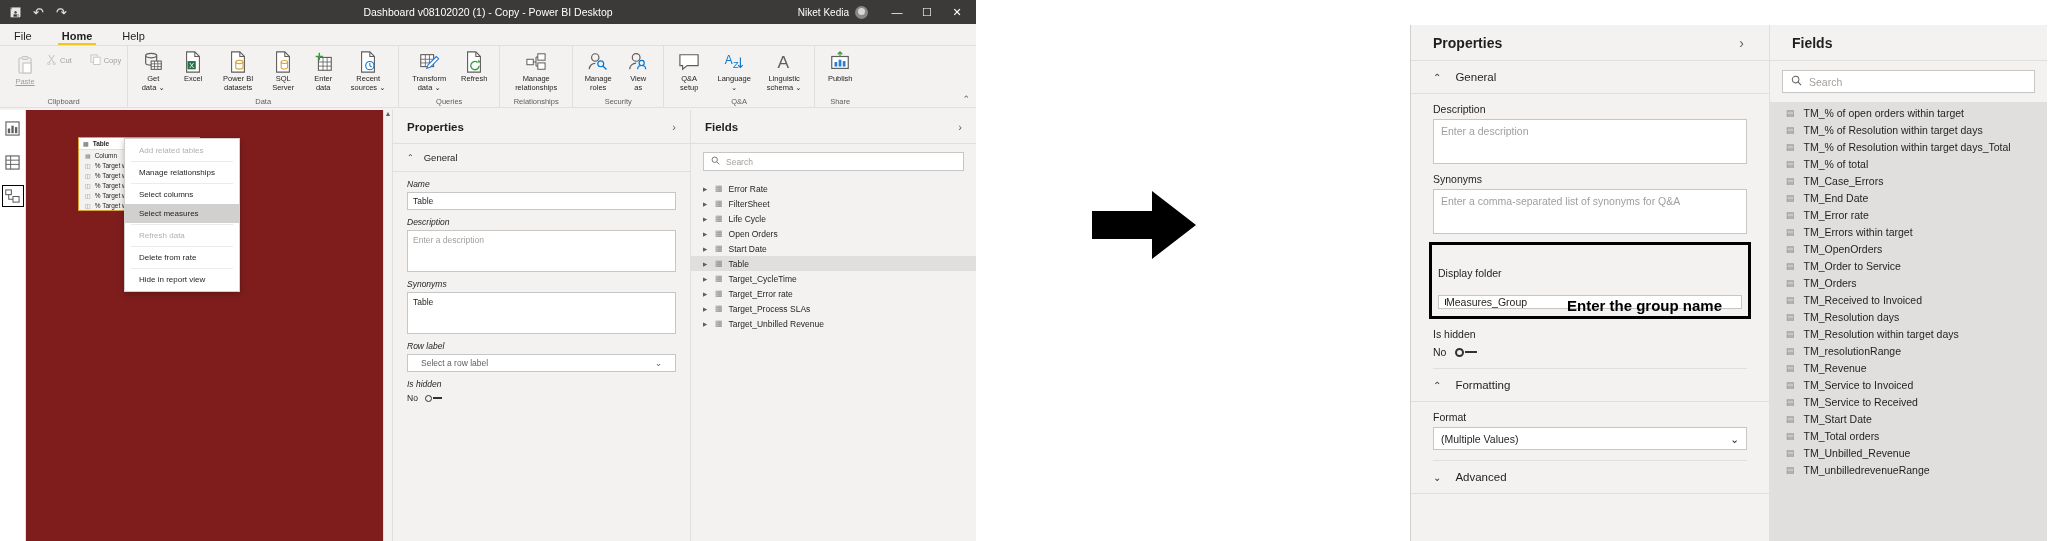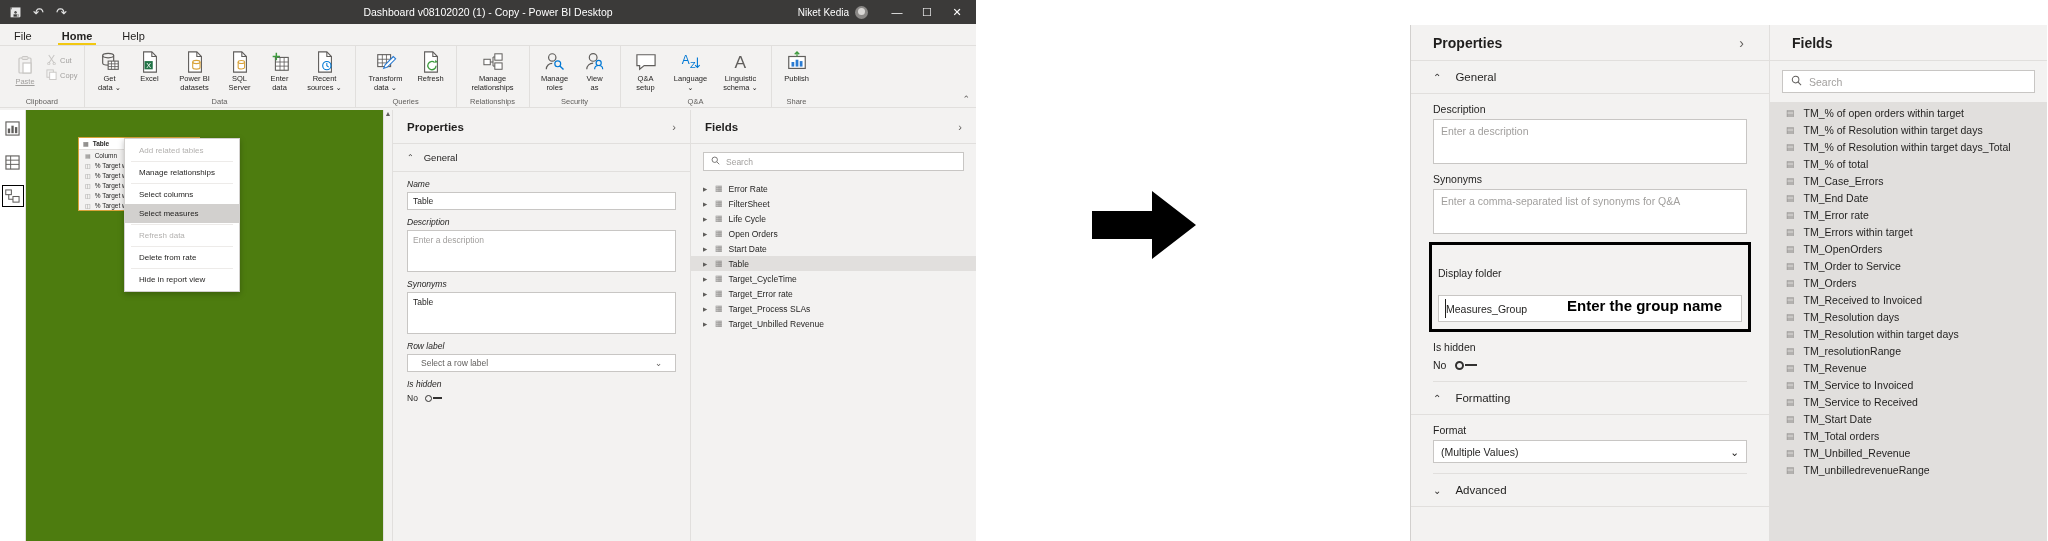--- a/index.html
+++ b/index.html
@@ -71,36 +71,36 @@
   .rbtn {
     width:38px; display:flex; flex-direction:column; align-items:center;
     font-size:7.5px; color:#201f1e; line-height:1.15; text-align:center;
     padding-top:2px;
   }
   .rbtn.wide { width:48px; }
   .rbtn.disabled { color:#a19f9d;text-decoration:underline; }
   .rbtn .glyph { height:22px; display:flex; align-items:center; justify-content:center; margin-bottom:2px; }
   .rbtn .lbl { display:block; }
   .clipgroup { display:flex; align-items:flex-start; gap:2px; padding-top:3px; }
-  .clipcol { display:flex; flex-direction:column; gap:2px; padding-top:2px; }
+  .clipcol { display:flex; flex-direction:row; gap:18px; padding-top:2px; }
   .cliprow { display:flex; align-items:center; gap:3px; font-size:7.5px; color:#a19f9d; }
   .collapse-ribbon {
     position:absolute; right:6px; bottom:3px; font-size:9px; color:#605e5c;
   }
 
   
   .bodyarea { position:absolute; left:0; top:110px; right:0; bottom:0; display:flex; }
   .leftrail {
     width:26px; background:#ffffff; border-right:1px solid #e1dfdd;
     display:flex; flex-direction:column; align-items:center; padding-top:8px; gap:14px;
   }
   .rail-ico { width:20px; height:20px; display:flex; align-items:center; justify-content:center; color:#605e5c; }
   .rail-ico.selected { outline:1.5px solid #000; }
   .canvas {
-    flex:1; background:#4d7c0f; position:relative; overflow:hidden;
+    flex:1; background:#7f1d1d; position:relative; overflow:hidden;
   }
   .canvas-scroll {
     position:absolute; right:0; top:0; bottom:0; width:9px; background:#f3f2f1;
     border-left:1px solid #e1dfdd;
   }
   .canvas-scroll .arr { text-align:center; font-size:7px; color:#605e5c; }
 
   
   .modelcard {
     position:absolute; left:52px; top:27px; width:122px;
@@ -198,21 +198,21 @@
     font-size:11.5px; color:#201f1e; border-bottom:1px solid #e1dfdd;
   }
   .rsection-head .chev { font-size:10px; color:#323130; }
   .rfld { padding:9px 22px 0 22px; }
   .rfld-label { font-size:10.5px; color:#201f1e; margin-bottom:4px; }
   .rfld-area {
     width:100%; height:45px; background:#ffffff; border:1px solid #c8c6c4;
     font-size:10.5px; color:#a19f9d; padding:5px 7px;
   }
   .rfld-input {
-    width:100%; height:27px; background:#ffffff; border:1px solid #c8c6c4;
+    width:100%; height:14px; background:#ffffff; border:1px solid #c8c6c4;
     font-size:10.5px; color:#201f1e; display:flex; align-items:center; padding:0 7px;
     position:relative;
     margin-top:16px;
   }
   .rfld-input .caret {
     position:absolute; left:6px; top:3px; bottom:3px; width:1px; background:#201f1e;
   }
   .rfld-select {
     width:100%; height:23px; background:#ffffff; border:1px solid #c8c6c4;
     font-size:10.5px; color:#201f1e; display:flex; align-items:center;

